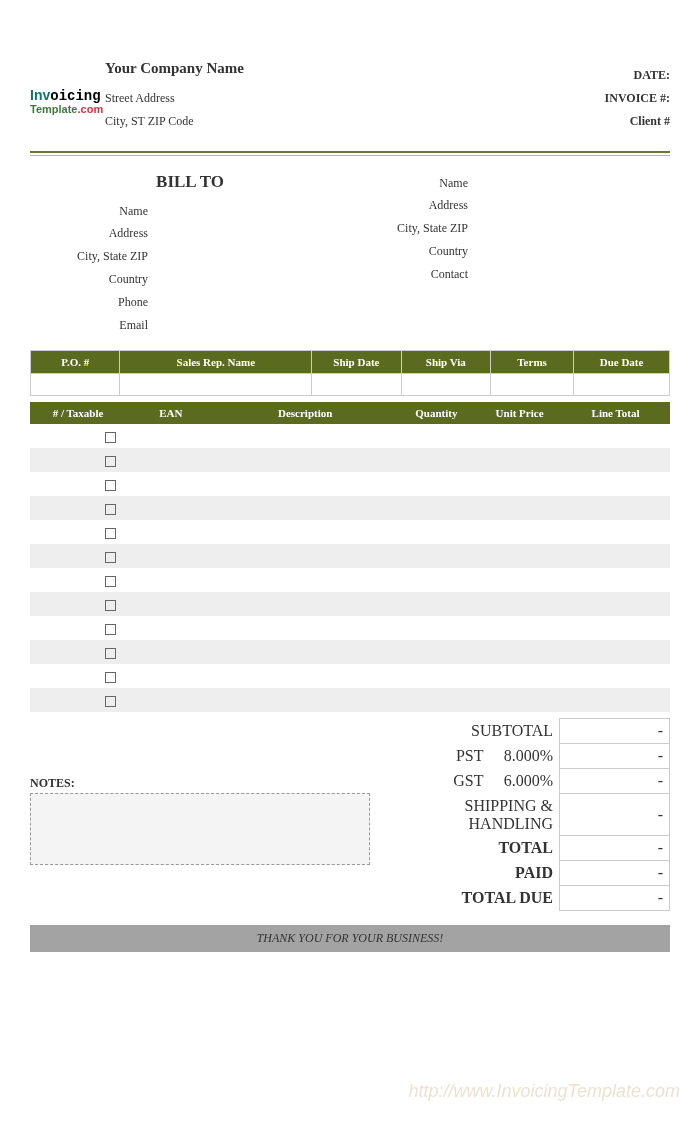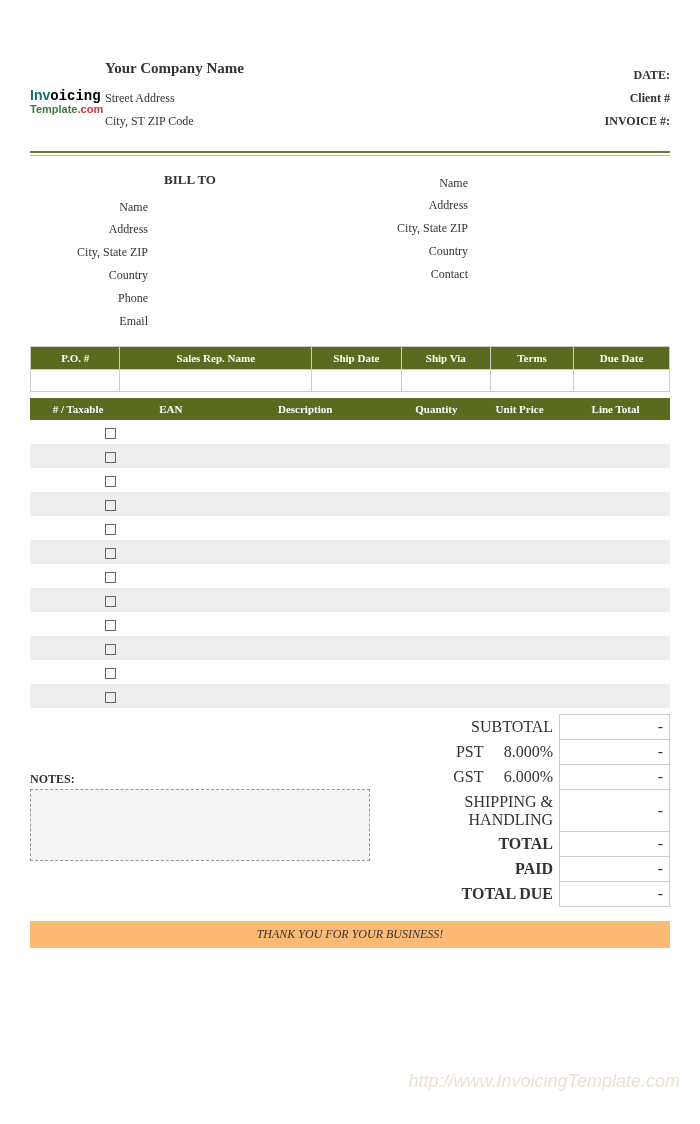--- a/index.html
+++ b/index.html
@@ -25,21 +25,21 @@
   .logo-tpl .t2 { color: #d9333f; }
   .company-cell { flex: 1; }
   .company-name { font-weight: bold; font-size: 15px; margin-bottom: 10px; color: #333; }
   .company-line { font-size: 12px; line-height: 1.9; color: #333; }
   .invoice-title-cell { text-align: right; }
   .invoice-title { font-family: Georgia, serif; font-weight: bold; font-size: 32px; color: #6b7a2a; letter-spacing: 1px; }
   .meta-labels { text-align: right; font-size: 12px; line-height: 1.9; margin-top: 4px; font-weight: bold; color: #333; }
   .double-rule { margin: 18px 0 16px 0; height: 5px; border-top: 2px solid #6b7a2a; border-bottom: 1px solid #b7c07f; }
   .addresses { display: flex; font-size: 12px; }
   .addr-col { width: 50%; }
-  .addr-title { font-weight: bold; font-size: 13px; text-align: center; margin-bottom: 8px; color: #333; }
+  .addr-title { font-weight: bold; font-size: 17px; text-align: center; margin-bottom: 8px; color: #333; }
   .addr-label { text-align: right; padding-right: 10px; line-height: 1.9; color: #333; }
   .addr-inner { display: flex; }
   .labels-list { width: 40%; }
   .values-list { width: 60%; }
   table { border-collapse: collapse; width: 100%; }
   .meta-table { margin-top: 14px; }
   .meta-table th {
     background: #5a6b1f; color: #fff; font-size: 11px; font-weight: bold;
     padding: 5px 4px; border: 1px solid #ccc; text-align: center;
     font-family: Georgia, serif;
@@ -59,25 +59,25 @@
   .notes-label { font-weight: bold; font-size: 12px; margin-bottom: 2px; }
   .notes-box { border: 1px dashed #999; height: 72px; background: #f4f4f4; }
   .totals-col { width: 45%; }
   .totals-table { width: 100%; }
   .totals-table td { font-size: 16px; padding: 3px 6px; }
   .totals-table .tlabel { text-align: right; font-weight: normal; background: #fff; }
   .totals-table .trate { text-align: right; width: 70px; }
   .totals-table .tval { text-align: right; width: 110px; border: 1px solid #ccc; background: #fff; }
   .totals-table .bold { font-weight: bold; }
   .footer-bar {
-    margin-top: 14px; background: #fdba74; text-align: center;
+    margin-top: 14px; background: #a3a3a3; text-align: center;
     font-style: italic; font-size: 12px; padding: 6px 0; color: #333;
   }
   .watermark {
-    position: absolute; right: 20px; bottom: 32px;
+    position: absolute; right: 20px; bottom: 22px;
     font-family: Arial, sans-serif; font-size: 18px;
     color: rgba(200,170,120,0.35); font-style: italic;
     user-select: none; pointer-events: none;
     filter: blur(0.6px);
   }
   .col-po { width: 14%; }
   .col-rep { width: 30%; }
   .col-sd { width: 14%; }
   .col-sv { width: 14%; }
   .col-tm { width: 13%; }
@@ -100,22 +100,22 @@
       <div class="logo-tpl"><span class="t1">Template</span><span class="t2">.com</span></div>
     </div>
     <div class="company-cell">
       <div class="company-name">Your Company Name</div>
       <div class="company-line">Street Address</div>
       <div class="company-line">City, ST  ZIP Code</div>
     </div>
     <div class="invoice-title-cell">
       <div class="meta-labels">
         <div>DATE:</div>
+        <div>INVOICE #:</div>
         <div>Client #</div>
-        <div>INVOICE #:</div>
       </div>
     </div>
   </div>
 
   <div class="double-rule"></div>
 
   <div class="addresses">
     <div class="addr-col">
       <div class="addr-title">BILL TO</div>
       <div class="addr-inner">

